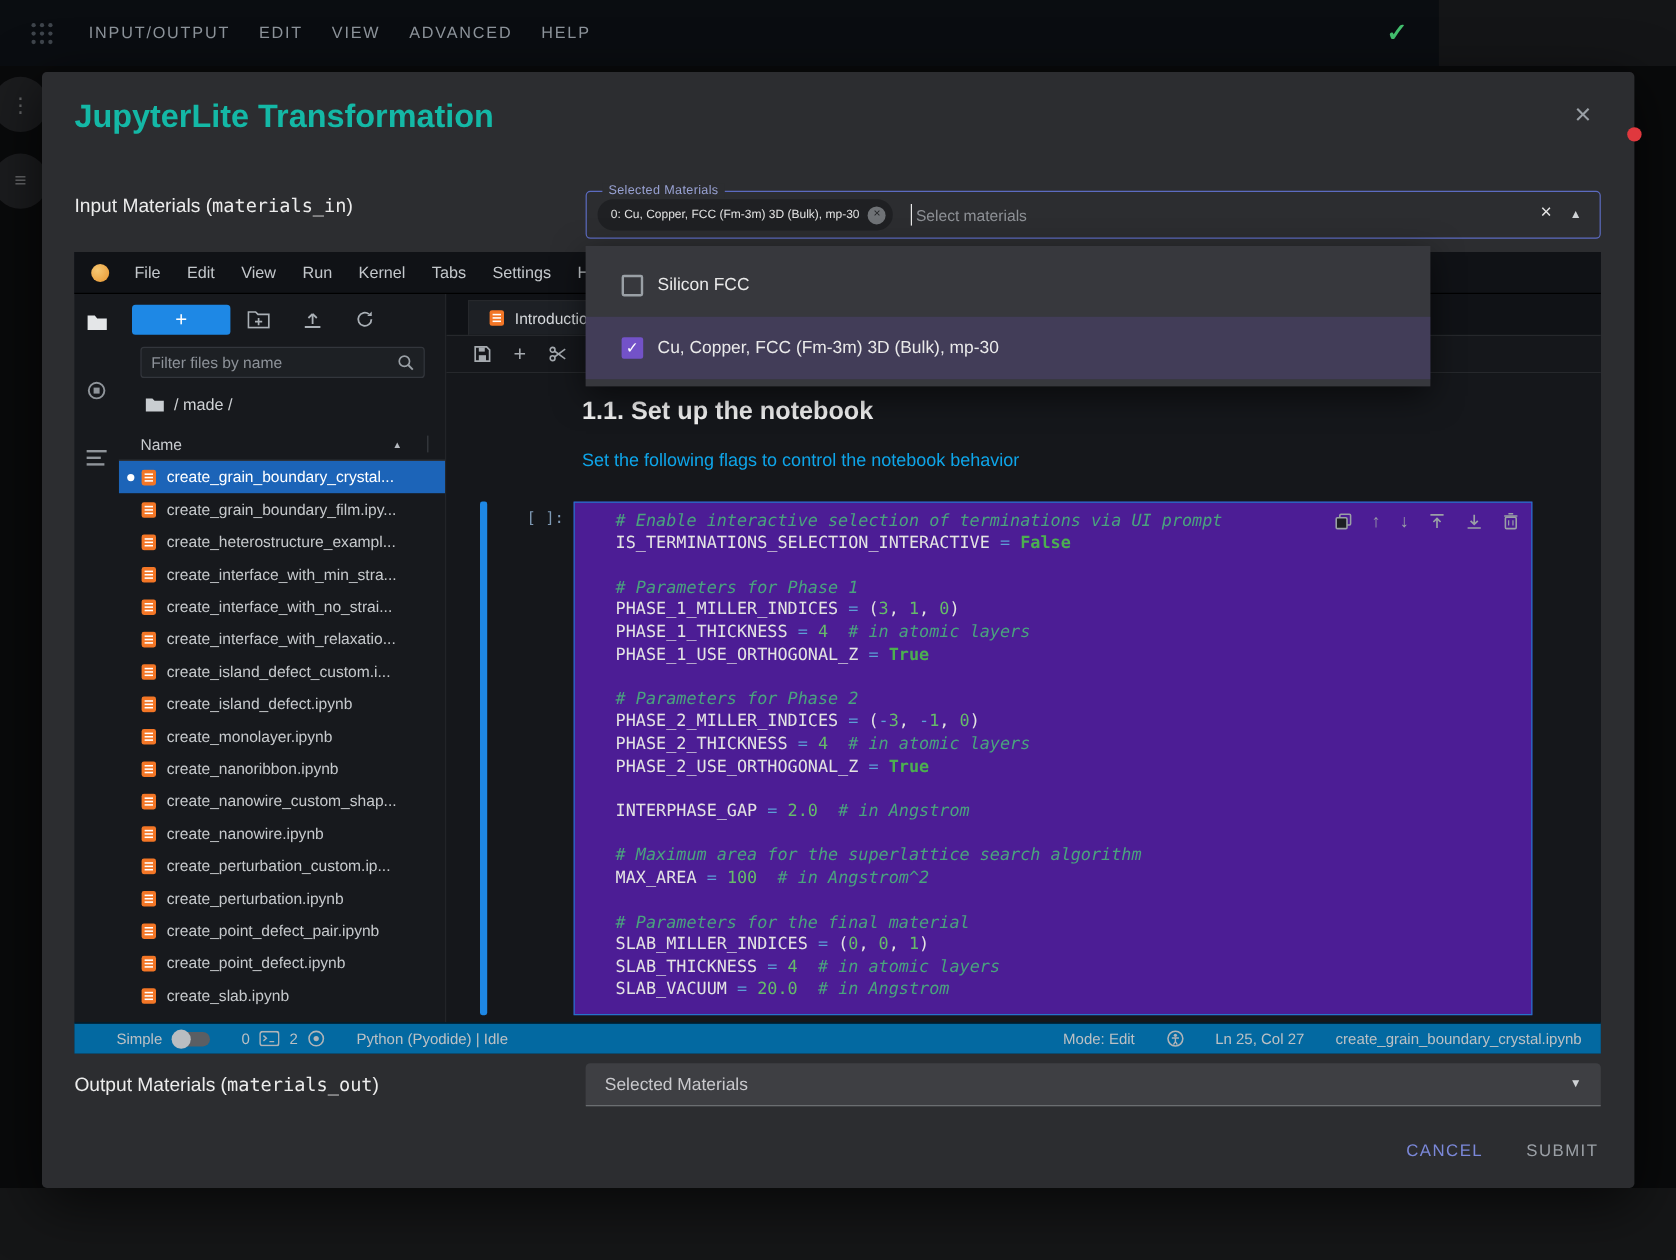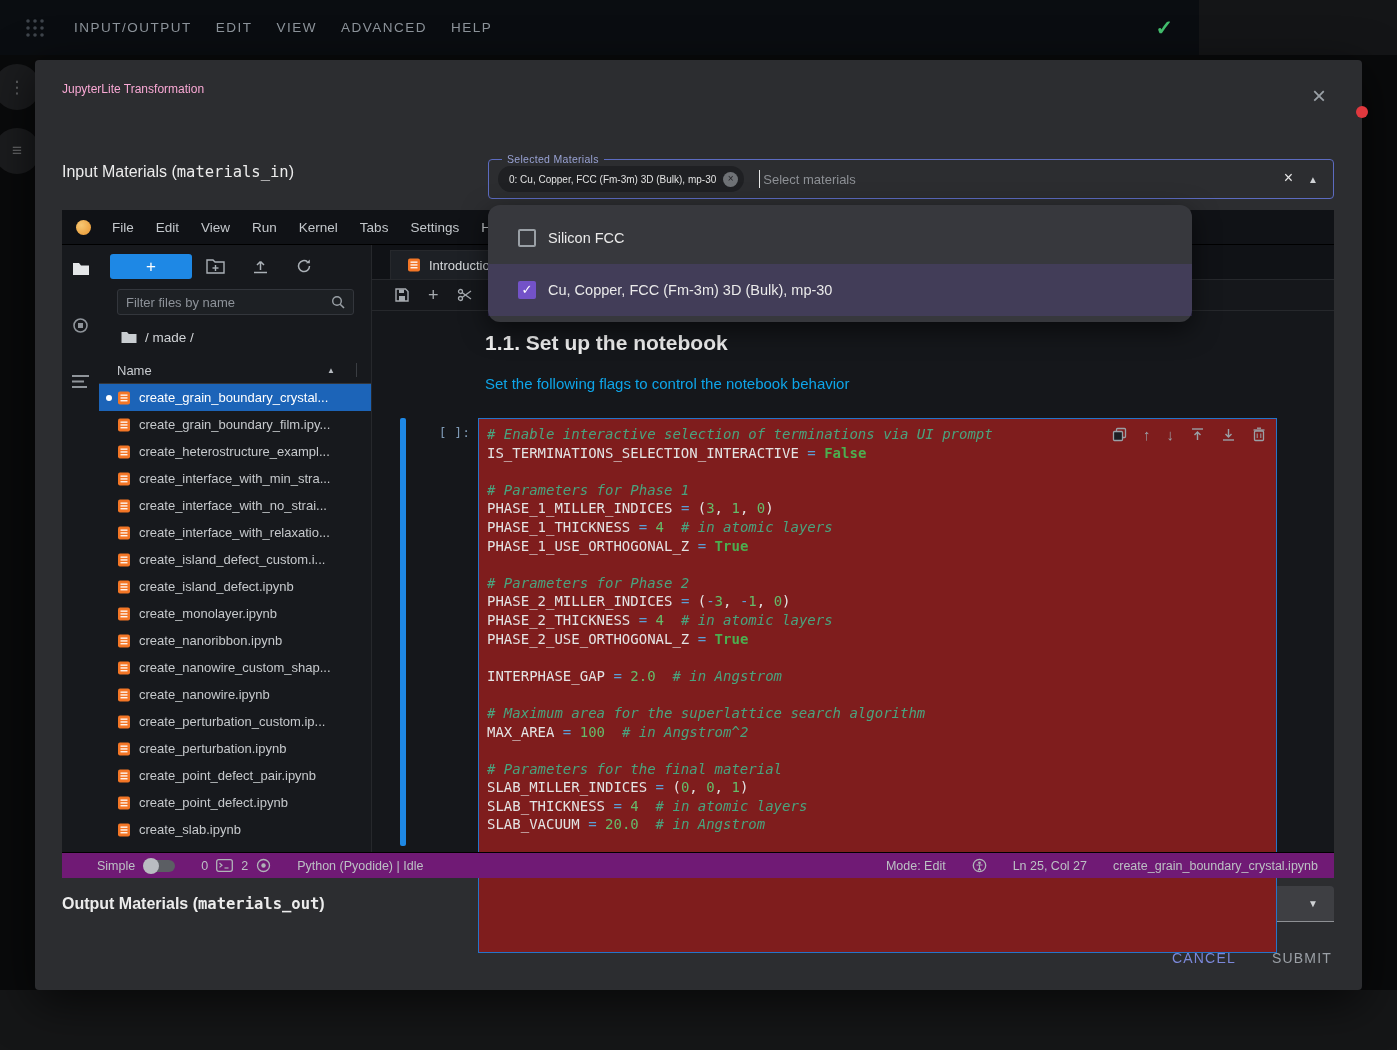--- a/index.html
+++ b/index.html
@@ -17,45 +17,45 @@
   
   .bottom-strip { position:absolute; left:0; top:990px; right:0; bottom:0; background:#2c2e31; }
   .fab { position:absolute; width:46px; height:46px; border-radius:50%; background:#3a3c40;
     color:#cfd2d5; display:flex; align-items:center; justify-content:center; font-size:17px; }
   .fab1 { left:-6px; top:64px; } .fab2 { left:-6px; top:128px; }
   .backdrop { position:absolute; left:0; top:55px; right:0; bottom:0; background:rgba(0,0,0,0.52); z-index:3; }
 
   
   .modal { position:absolute; left:35px; top:60px; width:1327px; height:930px; background:#2c2d30;
     border-radius:4px; box-shadow:0 12px 48px rgba(0,0,0,0.65); z-index:10; }
-  .modal-title { position:absolute; left:27px; top:22px; font-size:12px; font-weight:400; color:#f9a8d4; }
+  .modal-title { position:absolute; left:27px; top:22px; font-size:27px; font-weight:700; color:#14b8a6; }
   .modal-close { position:absolute; right:36px; top:24px; color:#9aa0a6; font-size:24px; line-height:1; cursor:pointer; }
   .red-dot { position:absolute; left:1321px; top:46px; width:12px; height:12px; border-radius:50%; background:#e0383e; z-index:60; }
 
   .row-label { position:absolute; left:27px; font-size:16px; color:#ececec; }
   .row-label code { font-family:"DejaVu Sans Mono", monospace; font-size:15.5px; }
   .input-label { top:103px; }
-  .output-label { top:835px;font-weight:bold; }
+  .output-label { top:835px; }
 
   
   .mat-select { position:absolute; left:453px; top:99px; width:846px; height:40px;
     border:1px solid #5c6bc0; border-radius:4px; display:flex; align-items:center; padding:0 60px 0 9px; }
   .mat-select-label { position:absolute; top:-7px; left:13px; background:#2c2d30; padding:0 5px;
     font-size:10.5px; color:#98a1d2; letter-spacing:0.3px; }
   .chip { height:26px; background:#1f2023; border-radius:13px; display:inline-flex; align-items:center;
     padding:0 6px 0 11px; font-size:10px; color:#e2e2e2; gap:7px; white-space:nowrap; }
   .chip-x { width:15px; height:15px; border-radius:50%; background:#6f7276; color:#232427; font-size:10px;
     display:flex; align-items:center; justify-content:center; line-height:1; cursor:pointer; }
   .input-caret { width:1px; height:18px; background:#e8e8e8; margin-left:15px; }
   .sel-placeholder { color:#8d9095; font-size:13px; margin-left:3px; white-space:nowrap; }
   .clear-x { position:absolute; right:40px; top:9px; color:#e8e8e8; font-size:16px; cursor:pointer; }
   .caret-up { position:absolute; right:15px; top:14px; color:#cfd2d5; font-size:10px; cursor:pointer; }
 
   
-  .mat-menu { position:absolute; left:453px; top:145px; width:704px; background:#37383d; border-radius:12px;
+  .mat-menu { position:absolute; left:453px; top:145px; width:704px; background:#37383d; border-radius:0;
     box-shadow:0 8px 26px rgba(0,0,0,0.55); z-index:40; padding:7px 0 6px; }
   .menu-item { height:52px; display:flex; align-items:center; padding-left:30px; gap:12px;
     font-size:14.5px; color:#eaeaea; cursor:pointer; }
   .menu-item.checked { background:rgba(110,85,200,0.20); }
   .cb { width:18px; height:18px; border:2px solid #9aa0a6; border-radius:2px; flex:0 0 auto; }
   .cb.on { background:#7352c8; border-color:#7352c8; color:#fff; font-size:13px; line-height:14px;
     text-align:center; }
 
   
   .jlab { position:absolute; left:27px; top:150px; width:1272px; height:668px; background:#17191d; z-index:5; }
@@ -103,33 +103,33 @@
     align-items:center; padding-left:22px; gap:18px; }
   .nb-tool-icon { display:flex; color:#a6abb0; cursor:pointer; }
   .add-cell { font-size:18px; color:#a6abb0; line-height:1; }
   .nb-content { flex:1; position:relative; background:#15171b; }
   .nb-h { position:absolute; left:113px; top:20px; font-size:21px; font-weight:700; color:#f0f0f0; }
   .nb-sub { position:absolute; left:113px; top:64px; font-size:15px; color:#0ea5e9; }
   .collapser { position:absolute; left:28px; top:107px; width:6px; height:428px; background:#1e88e5;
     border-radius:2px; cursor:pointer; }
   .prompt { position:absolute; left:52px; top:114px; width:46px; text-align:right;
     font-family:"DejaVu Sans Mono", monospace; font-size:13px; color:#7e99b4; }
-  .cell { position:absolute; left:106px; top:107px; width:799px; height:535px; background:#7f1d1d;
-    border:1px solid #2574c9; }
+  .cell { position:absolute; left:106px; top:107px; width:799px; height:428px; background:#4c1d95;
+    border:1px solid #2574c9;padding-left:26px; }
   .code { padding:6px 8px; font-family:"DejaVu Sans Mono", monospace; font-size:14px; line-height:18.6px;
     color:#e3e3e3; }
   .cl { height:18.6px; white-space:pre; }
   .tk-cm { color:#4aa37e; font-style:italic; }
   .tk-op { color:#5c9fd6; }
   .tk-num { color:#66bb6a; }
   .tk-kw { color:#4caf50; font-weight:bold; }
   .cell-toolbar { position:absolute; top:8px; right:10px; display:flex; gap:16px; align-items:center; }
   .cell-tool { display:flex; color:#9aa0a6; font-size:15px; line-height:1; cursor:pointer; }
 
-  .jstatus { position:absolute; left:0; right:0; bottom:0; height:26px; background:#701a75;
+  .jstatus { position:absolute; left:0; right:0; bottom:0; height:26px; background:#0369a1;
     border-top:1px solid #000; display:flex; align-items:center; padding:0 16px 0 35px;
     font-size:12.5px; color:#bcc0c4; }
   .sw { width:30px; height:12px; border-radius:6px; background:#5b5e63; position:relative; margin-left:10px;
     cursor:pointer; }
   .sw-knob { position:absolute; left:-2px; top:-2px; width:16px; height:16px; border-radius:50%; background:#b9bdc1; }
   .st-gap { width:26px; } .st-gap-s { width:8px; }
   .st-right { margin-left:auto; display:flex; align-items:center; gap:26px; }
   .st-icon { display:flex; }
 
   

